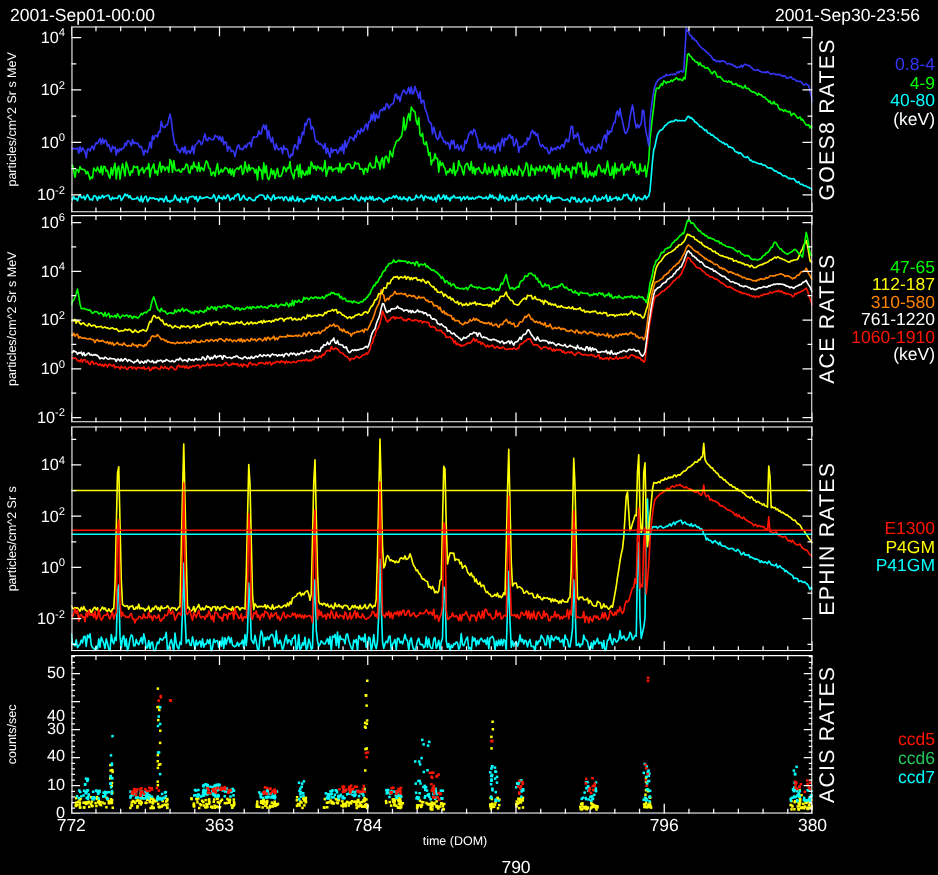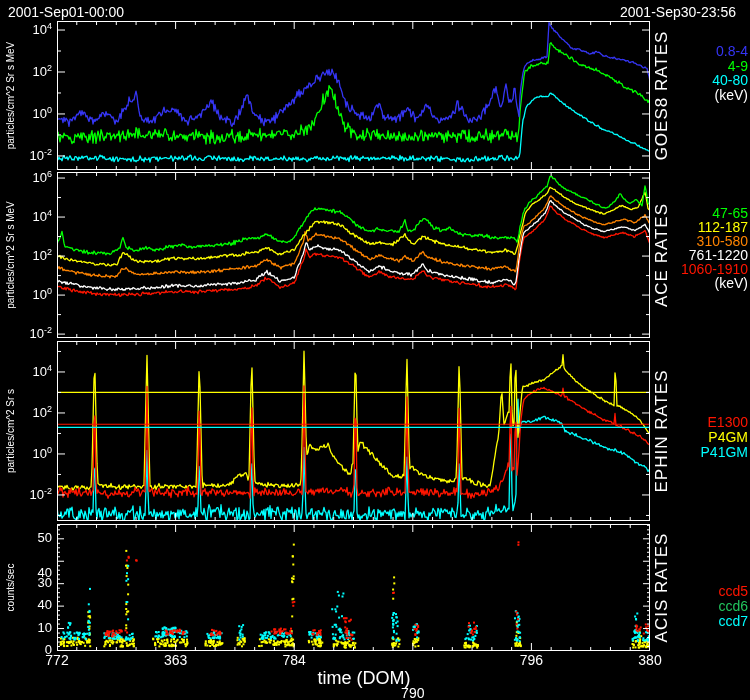--- a/index.html
+++ b/index.html
@@ -10,21 +10,21 @@
   .title{position:absolute;top:4px;font-size:14px;letter-spacing:0px;white-space:pre;}
   #title-left{left:8px;}
   #title-right{right:14px;}
   .rot{position:absolute;transform-origin:0 0;transform:rotate(-90deg);
        text-align:center;white-space:nowrap;}
   .ylab{font-size:10px;letter-spacing:0px;}
   .rlab{font-size:17px;letter-spacing:1px;}
   .ytick{position:absolute;left:0;width:52px;text-align:right;font-size:13px;white-space:nowrap;}
   .ytick sup{font-size:9px;}
   .xtick{position:absolute;transform:translateX(-50%);font-size:14px;top:652px;}
-  #xaxis-title{position:absolute;top:668px;transform:translateX(-50%);font-size:18px;}
+  #xaxis-title{position:absolute;top:668px;transform:translateX(-50%);font-size:10px;}
   .legend{position:absolute;right:2px;text-align:right;font-size:14px;white-space:pre;}
   .legend div{height:14px;line-height:14px;}
 </style>
 </head>
 <body>
 
 <div id="app">
   <div class="title" id="title-left">2001-Sep01-00:00</div>
   <div class="title" id="title-right">2001-Sep30-23:56</div>
 

